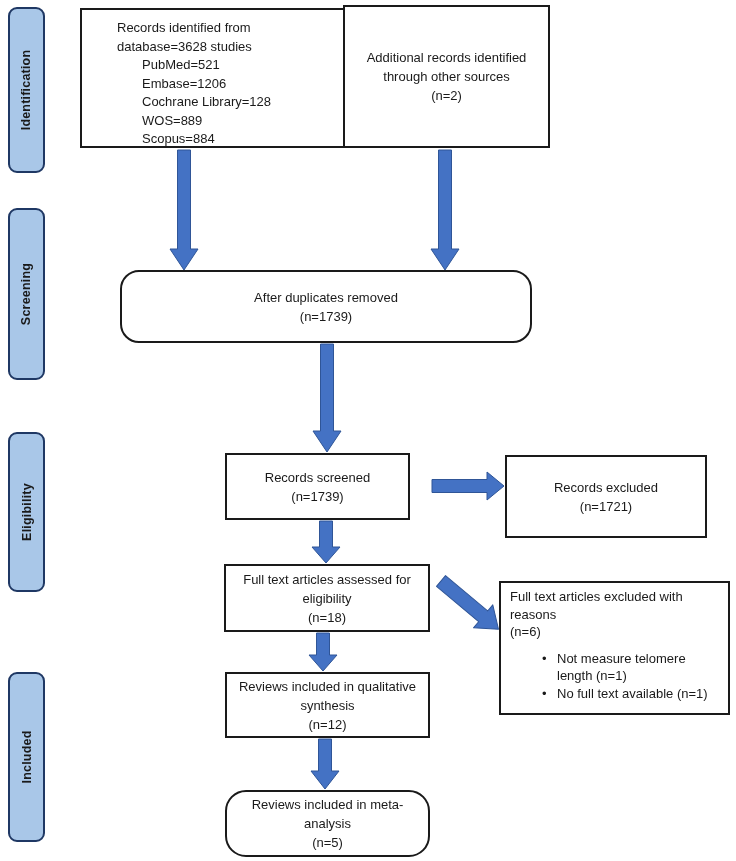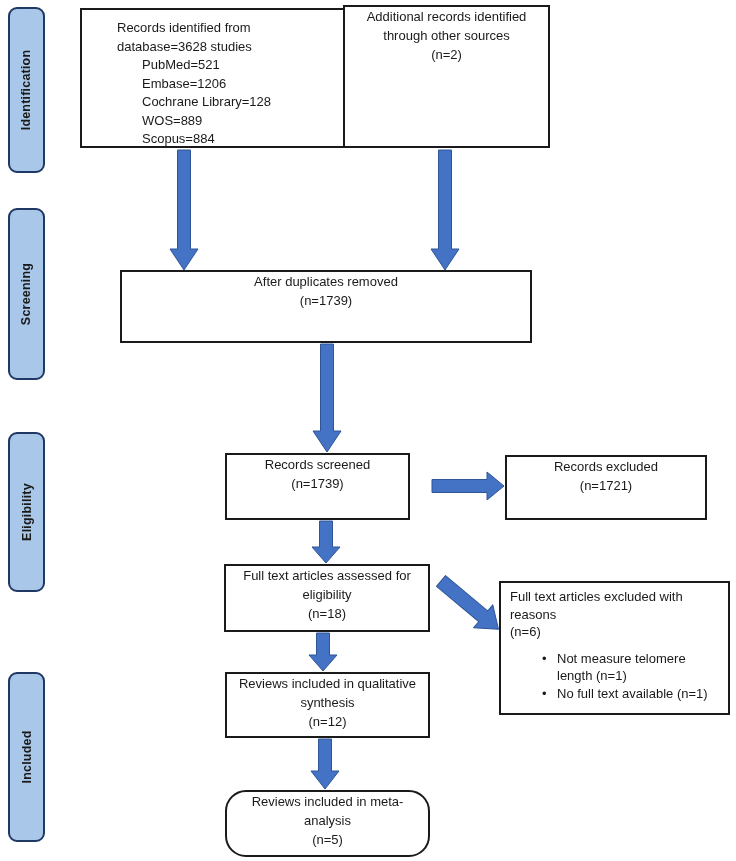--- a/index.html
+++ b/index.html
@@ -44,29 +44,29 @@
   .box{
     position:absolute;
     background:#fff;
     border:2px solid var(--box-border);
     box-sizing:border-box;
     font-size:13px;
     line-height:19px;
   }
   .box.center{
     display:flex;flex-direction:column;
-    align-items:center;
+    align-items:center;justify-content:center;
     text-align:center;
   }
   #box-identified{left:80px;top:8px;width:265px;height:140px;padding:9px 6px 0 35px;line-height:18.5px;}
   #box-identified .sub{padding-left:25px;}
   #box-additional{left:343px;top:5px;width:207px;height:143px;}
-  #box-duplicates{left:120px;top:270px;width:412px;height:73px;}
+  #box-duplicates{left:120px;top:270px;width:412px;height:73px;border-radius:19px;}
   #box-screened{left:225px;top:453px;width:185px;height:67px;}
-  #box-excluded{left:505px;top:455px;width:202px;height:65px;}
+  #box-excluded{left:505px;top:455px;width:202px;height:83px;}
   #box-fulltext{left:224px;top:564px;width:206px;height:68px;}
   #box-reasons{left:499px;top:581px;width:231px;height:134px;padding:5px 4px 16px 9px;line-height:17.5px;}
   #box-reasons ul{
     margin:9px 0 0 0;
     padding:0 0 0 47px;
     list-style:none;
     width:165px;
   }
   #box-reasons li{position:relative;}
   #box-reasons li::before{

